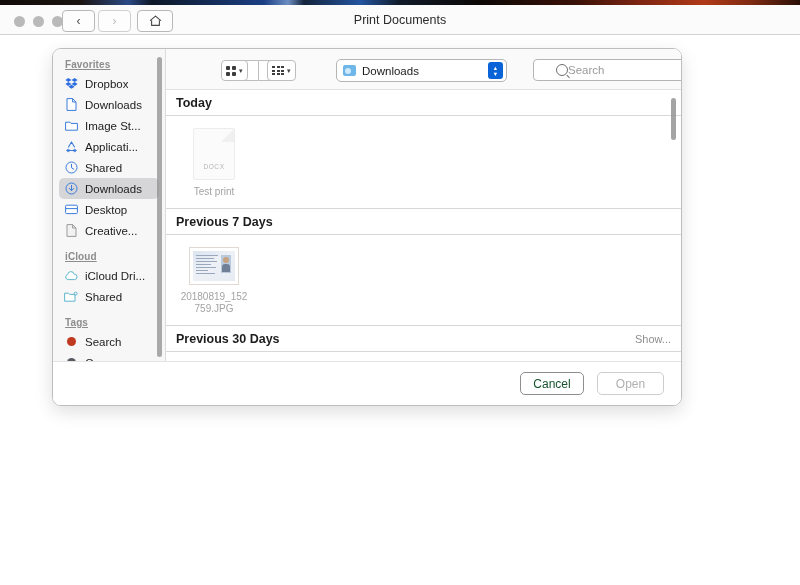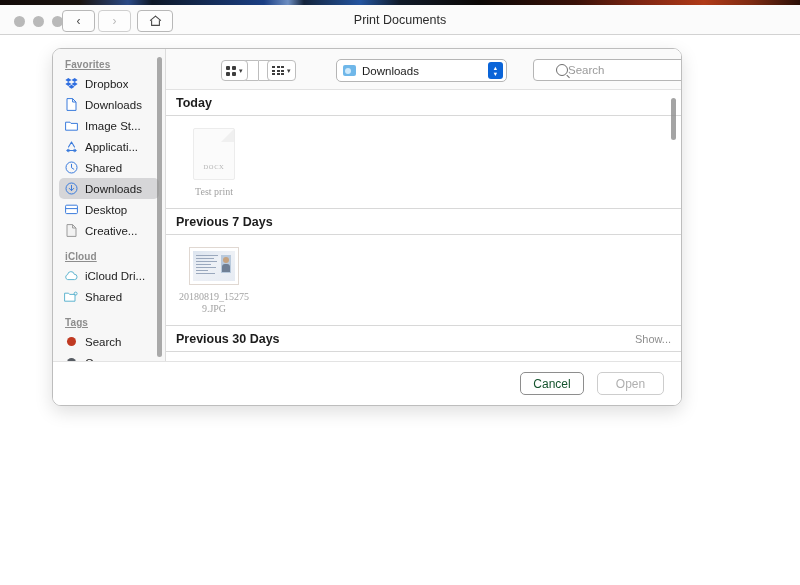--- a/index.html
+++ b/index.html
@@ -138,21 +138,21 @@
   .group-head{
     height:25px;border-bottom:1px solid #d8d8d8;border-top:1px solid #d8d8d8;
     display:flex;align-items:center;padding-left:10px;
     font-size:12.5px;font-weight:700;color:#1d1d1d;background:#fff;
     position:relative;
   }
   .group-head:first-child{border-top:none;}
   .group-right{
     position:absolute;right:10px;font-size:11px;font-weight:400;color:#8e8e8e;
   }
-  .group-body{display:flex;padding:12px 0 10px 12px;gap:14px;font-family:Liberation Serif, serif;}
+  .group-body{display:flex;padding:12px 0 10px 12px;gap:14px;}
   .file-cell{width:72px;display:flex;flex-direction:column;align-items:center;gap:6px;}
   .docx-ico{
     width:42px;height:52px;background:#fbfbfb;border:1px solid #ececec;border-radius:2px;
     position:relative;display:flex;align-items:flex-end;justify-content:center;
     padding-bottom:9px;box-sizing:border-box;
   }
   .docx-ico:after{
     content:"";position:absolute;right:0;top:0;border-width:0 0 13px 13px;
     border-style:solid;border-color:transparent transparent #f0f0f0 transparent;
   }

